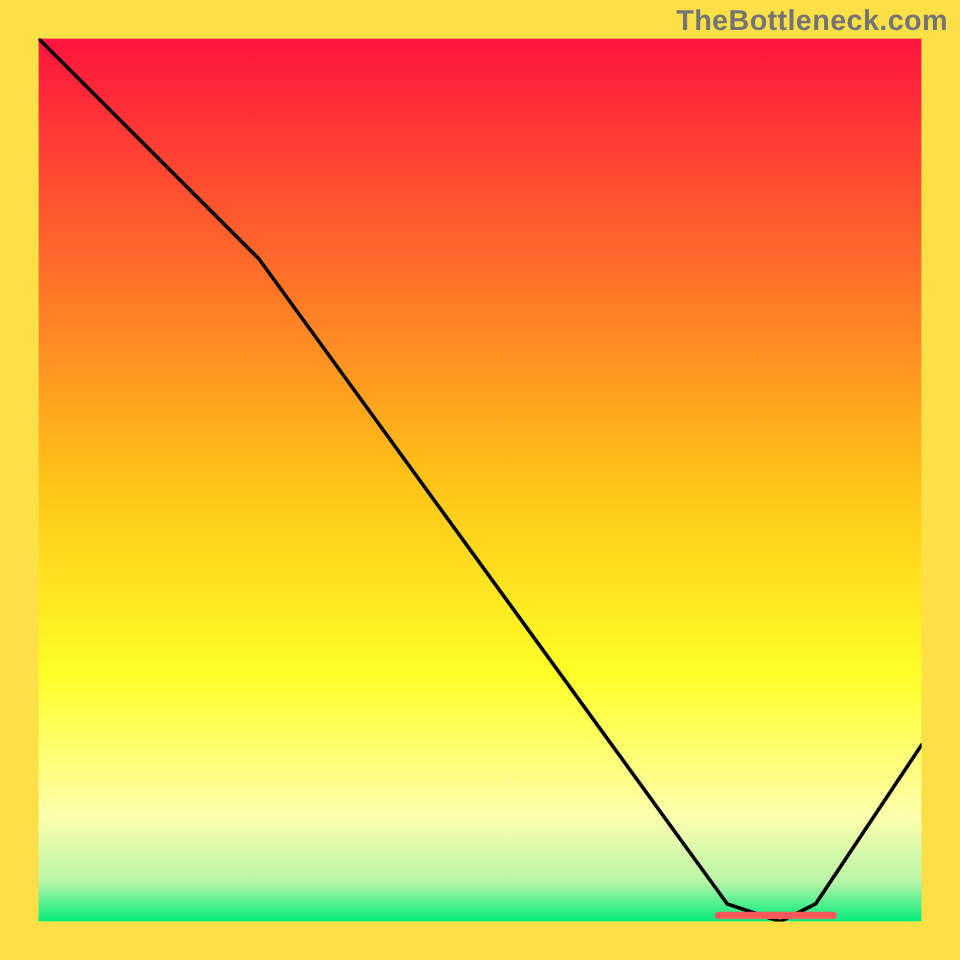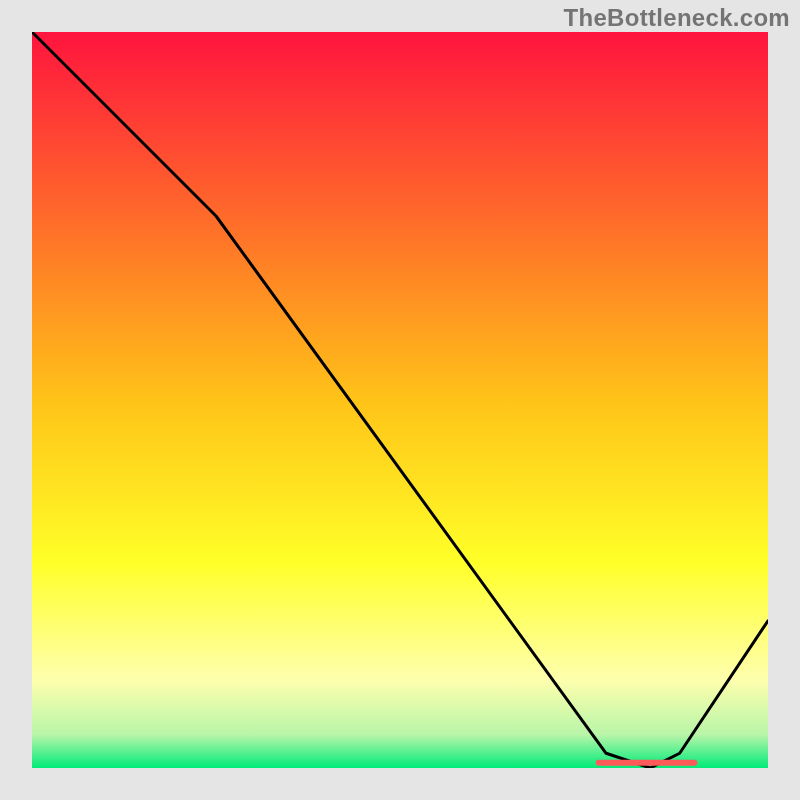--- a/index.html
+++ b/index.html
@@ -7,21 +7,21 @@
     padding: 0;
     width: 800px;
     height: 800px;
     background: #000;
     overflow: hidden;
   }
   .stage {
     position: relative;
     width: 800px;
     height: 800px;
-    background: #e5e5e5;
+    background: #fde047;
   }
   .watermark {
     position: absolute;
     top: 4px;
     right: 10px;
     font-family: Arial, Helvetica, sans-serif;
     font-size: 24px;
     font-weight: 600;
     color: #747474;
     letter-spacing: 0.3px;

